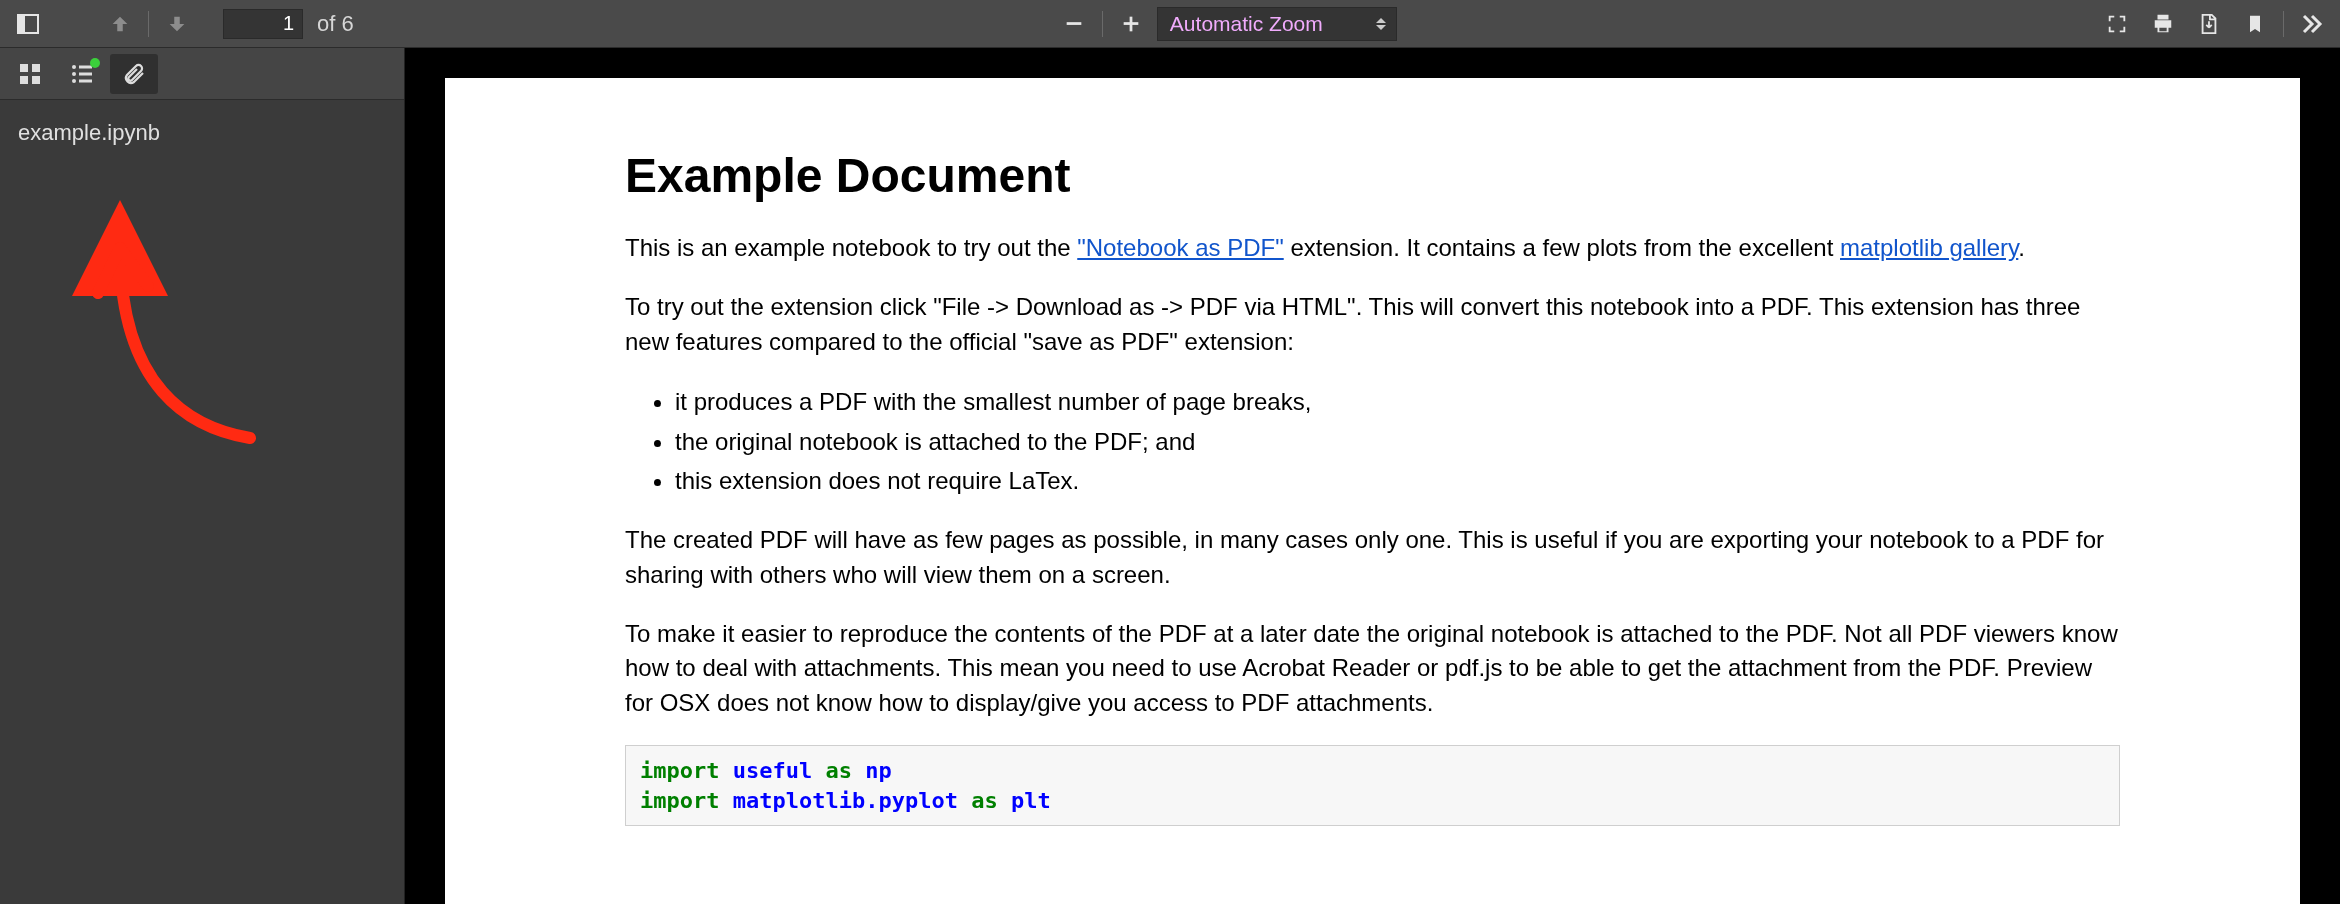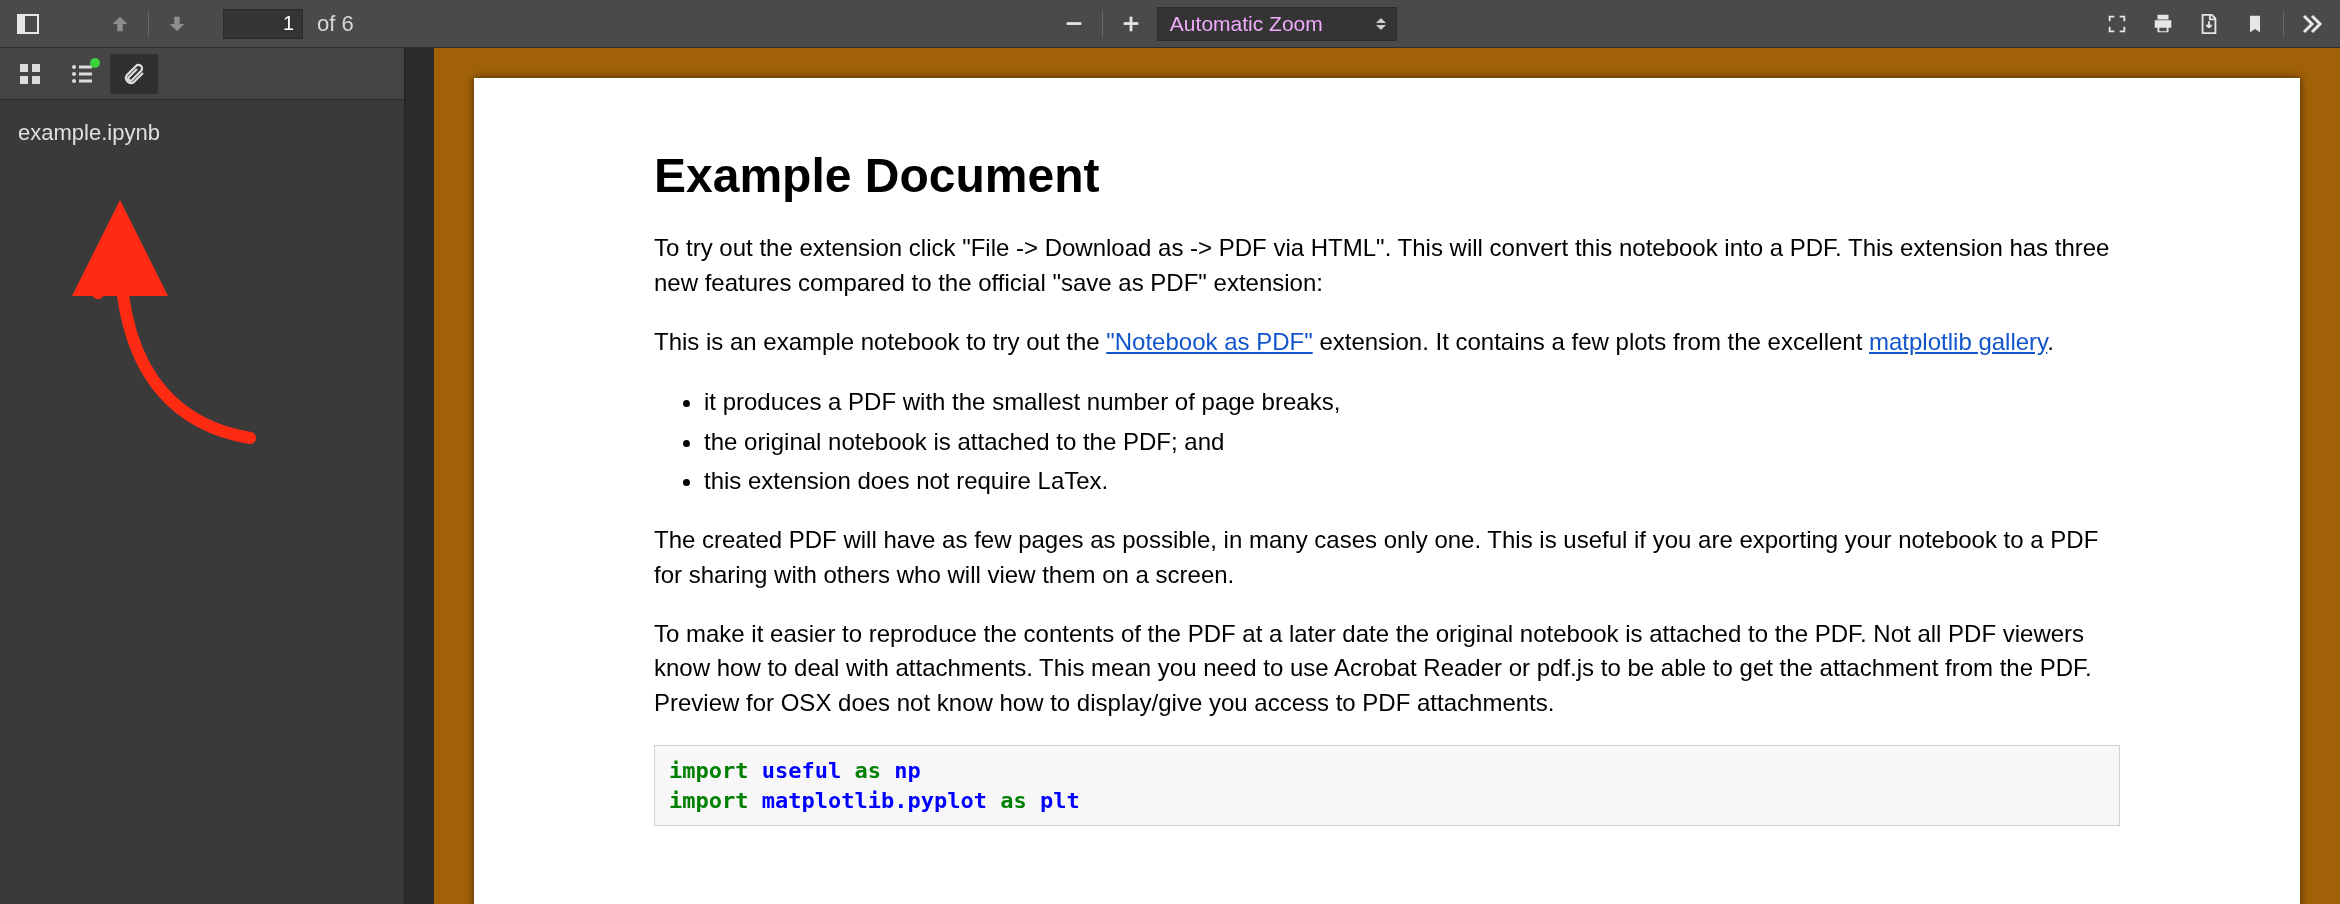--- a/index.html
+++ b/index.html
@@ -56,21 +56,20 @@
   }
   .tb-zoom-caret .tri { width: 0;height:0;border-left:5px solid transparent;border-right:5px solid transparent;}
   .tb-zoom-caret .up { border-bottom:5px solid #ccc;}
   .tb-zoom-caret .dn { border-top:5px solid #ccc;}
 
   
   .main {
     display: flex;
     height: calc(904px - 48px);
     background: #2b2b2b;
-    gap: 29px;
   }
 
   
   .sidebar {
     width: 405px;
     background: #3a3a3a;
     border-right: 1px solid #222;
     display: flex;
     flex-direction: column;
     position: relative;
@@ -114,21 +113,21 @@
   .annotation-arrow {
     position: absolute;
     top: 140px;
     left: 70px;
     pointer-events: none;
   }
 
   
   .viewer {
     flex: 1;
-    background: #a16207;
+    background: #000000;
     overflow: auto;
     padding: 30px 40px 0 40px;
     display: flex;
     justify-content: flex-start;
   }
   .page {
     background: #fff;
     width: 1860px;
     min-height: 1200px;
     padding: 70px 180px 40px 180px;
@@ -311,25 +310,25 @@
       <path d="M180,250 C120,240 50,200 50,60" stroke="#ff2a12" stroke-width="12" fill="none" marker-end="url(#arrh)" stroke-linecap="round"></path>
       <path d="M50,60 L28,105 M50,60 L78,98" stroke="#ff2a12" stroke-width="12" fill="none" stroke-linecap="round"></path>
     </svg>
   </div>
 
   <div class="viewer">
     <div class="page">
 
       <h1 class="doc-title">Example Document</h1>
 
-      <p class="doc-p">To try out the extension click "File -&gt; Download as -&gt; PDF via HTML". This will convert this notebook into a PDF. This extension has three new features compared to the official "save as PDF" extension:</p>
-
       <p class="doc-p">
         <span>This is an example notebook to try out the </span><a href="#">"Notebook as PDF"</a><span> extension. It contains a few plots from the excellent </span><a href="#">matplotlib gallery</a><span>.</span>
       </p>
+
+      <p class="doc-p">To try out the extension click "File -&gt; Download as -&gt; PDF via HTML". This will convert this notebook into a PDF. This extension has three new features compared to the official "save as PDF" extension:</p>
 
       <ul class="doc-list">
         <li>it produces a PDF with the smallest number of page breaks,</li>
         <li>the original notebook is attached to the PDF; and</li>
         <li>this extension does not require LaTex.</li>
       </ul>
 
       <p class="doc-p">The created PDF will have as few pages as possible, in many cases only one. This is useful if you are exporting your notebook to a PDF for sharing with others who will view them on a screen.</p>
 
       <p class="doc-p">To make it easier to reproduce the contents of the PDF at a later date the original notebook is attached to the PDF. Not all PDF viewers know how to deal with attachments. This mean you need to use Acrobat Reader or pdf.js to be able to get the attachment from the PDF. Preview for OSX does not know how to display/give you access to PDF attachments.</p>

